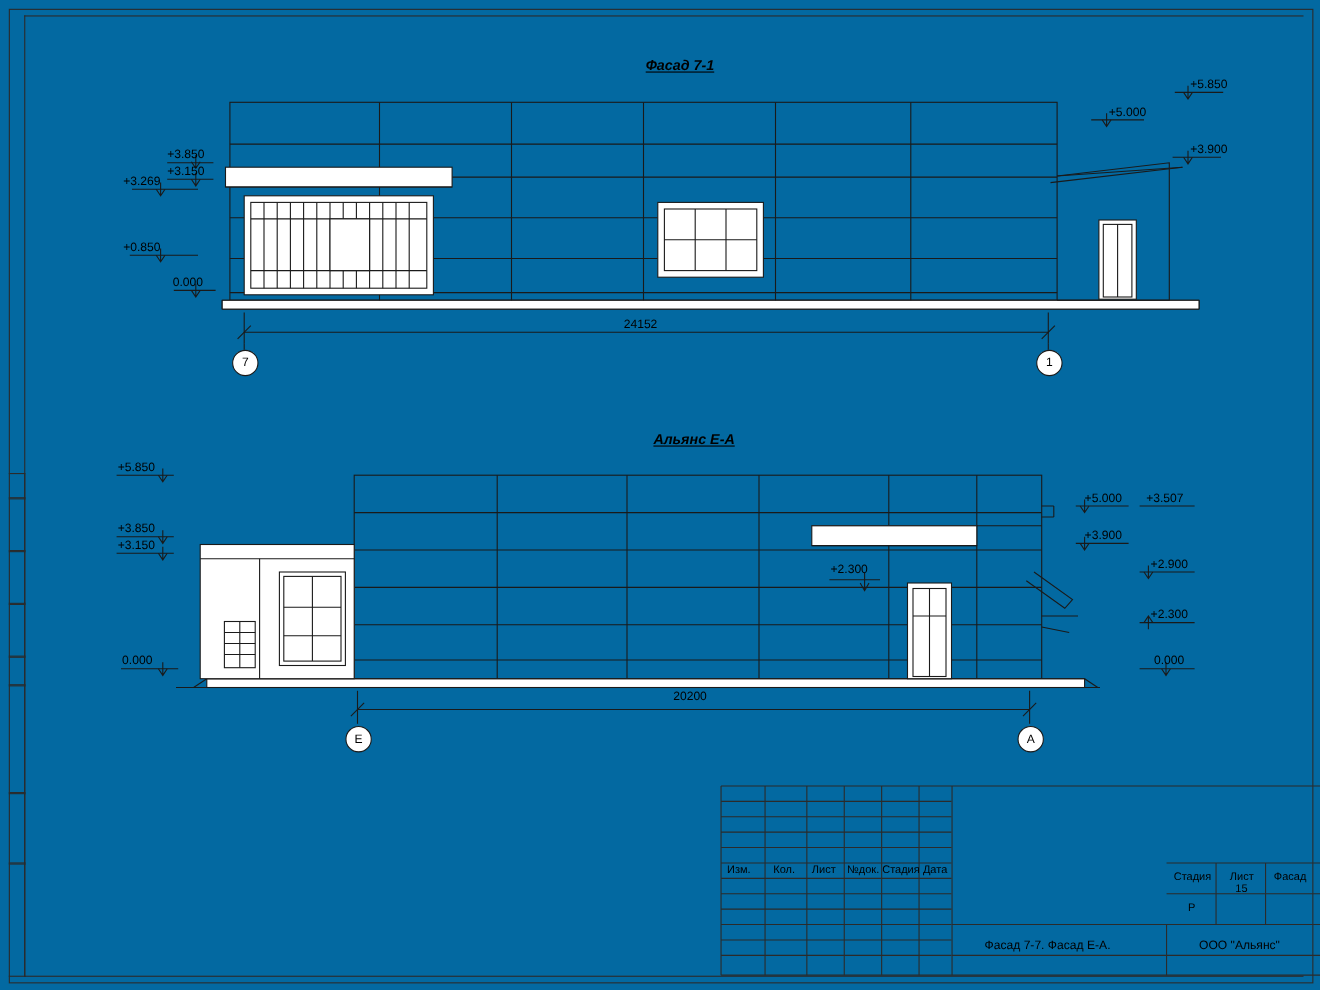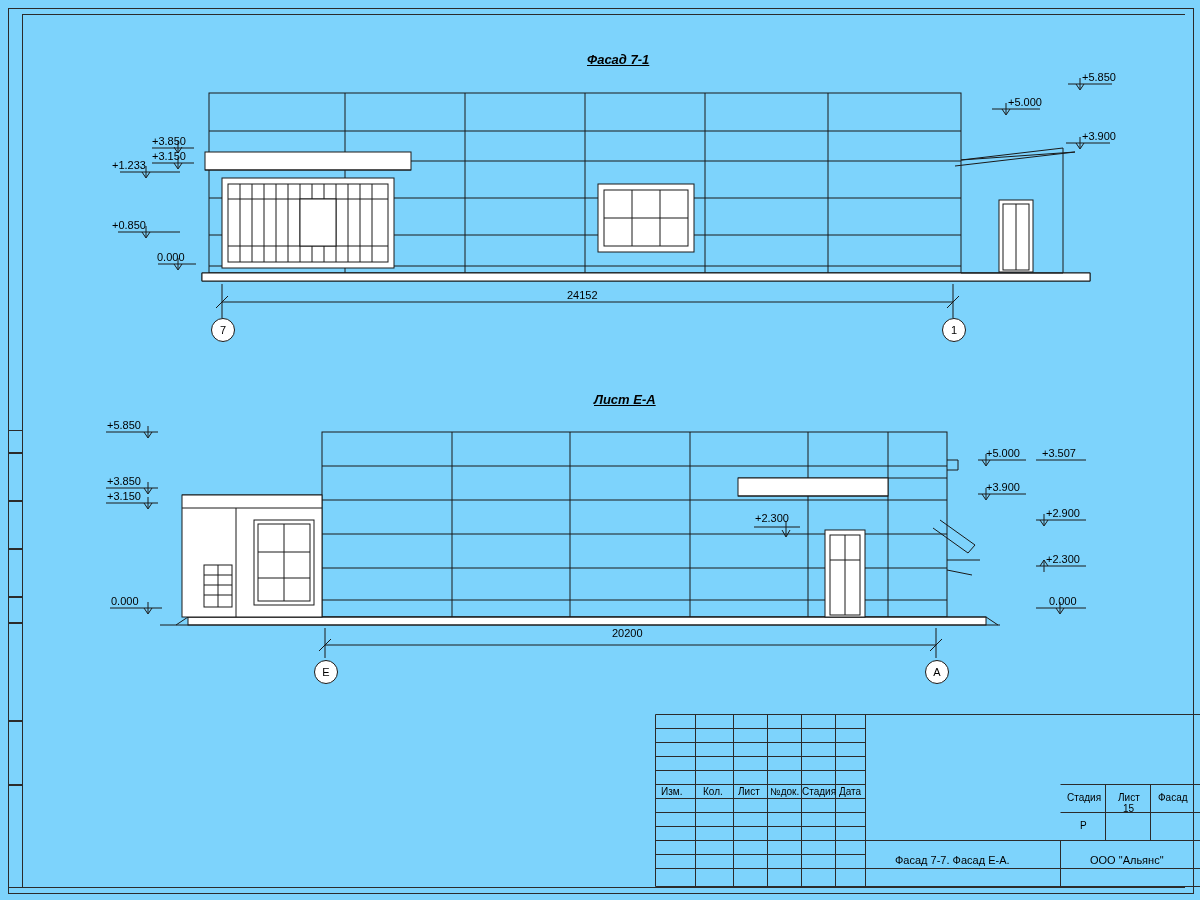--- a/index.html
+++ b/index.html
@@ -11,21 +11,21 @@
     width: 1200px;
     height: 900px;
     font-family: "Liberation Sans", sans-serif;
     color: #000000;
     overflow: hidden;
   }
   #sheet {
     position: relative;
     width: 1200px;
     height: 900px;
-    background: #7dd3fc;
+    background: #0369a1;
   }
   .abs { position: absolute; }
   .lbl {
     position: absolute;
     font-size: 11px;
     line-height: 12px;
     white-space: nowrap;
     color: #000;
   }
   .lbl-sm {
@@ -165,33 +165,33 @@
       <path d="M222 302 H953"></path>
       <path d="M216 308 L228 296"></path>
       <path d="M947 308 L959 296"></path>
       <path d="M222 312 V318"></path>
       <path d="M953 312 V318"></path>
     </g>
   </svg>
 
   <div class="lbl" style="left:152px; top:135px;">+3.850</div>
   <div class="lbl" style="left:152px; top:150px;">+3.150</div>
-  <div class="lbl" style="left:112px; top:159px;">+1.233</div>
+  <div class="lbl" style="left:112px; top:159px;">+3.269</div>
   <div class="lbl" style="left:112px; top:219px;">+0.850</div>
   <div class="lbl" style="left:157px; top:251px;">0.000</div>
 
   <div class="lbl" style="left:1082px; top:71px;">+5.850</div>
   <div class="lbl" style="left:1008px; top:96px;">+5.000</div>
   <div class="lbl" style="left:1082px; top:130px;">+3.900</div>
 
   <div class="lbl" style="left:567px; top:289px;">24152</div>
   <div class="circle" style="left:211px; top:318px;">7</div>
   <div class="circle" style="left:942px; top:318px;">1</div>
 
-  <div class="title-it" style="left:594px; top:392px;">Лист Е-А</div>
+  <div class="title-it" style="left:594px; top:392px;">Альянс Е-А</div>
 
   <svg width="1200" height="900" style="left:0;top:0;">
     <g stroke="#1a1a1a" fill="none" stroke-width="1">
 
       <rect x="322" y="432" width="625" height="185"></rect>
 
       <path d="M322 466 H947"></path>
       <path d="M322 500 H947"></path>
       <path d="M322 534 H947"></path>
       <path d="M322 568 H947"></path>

